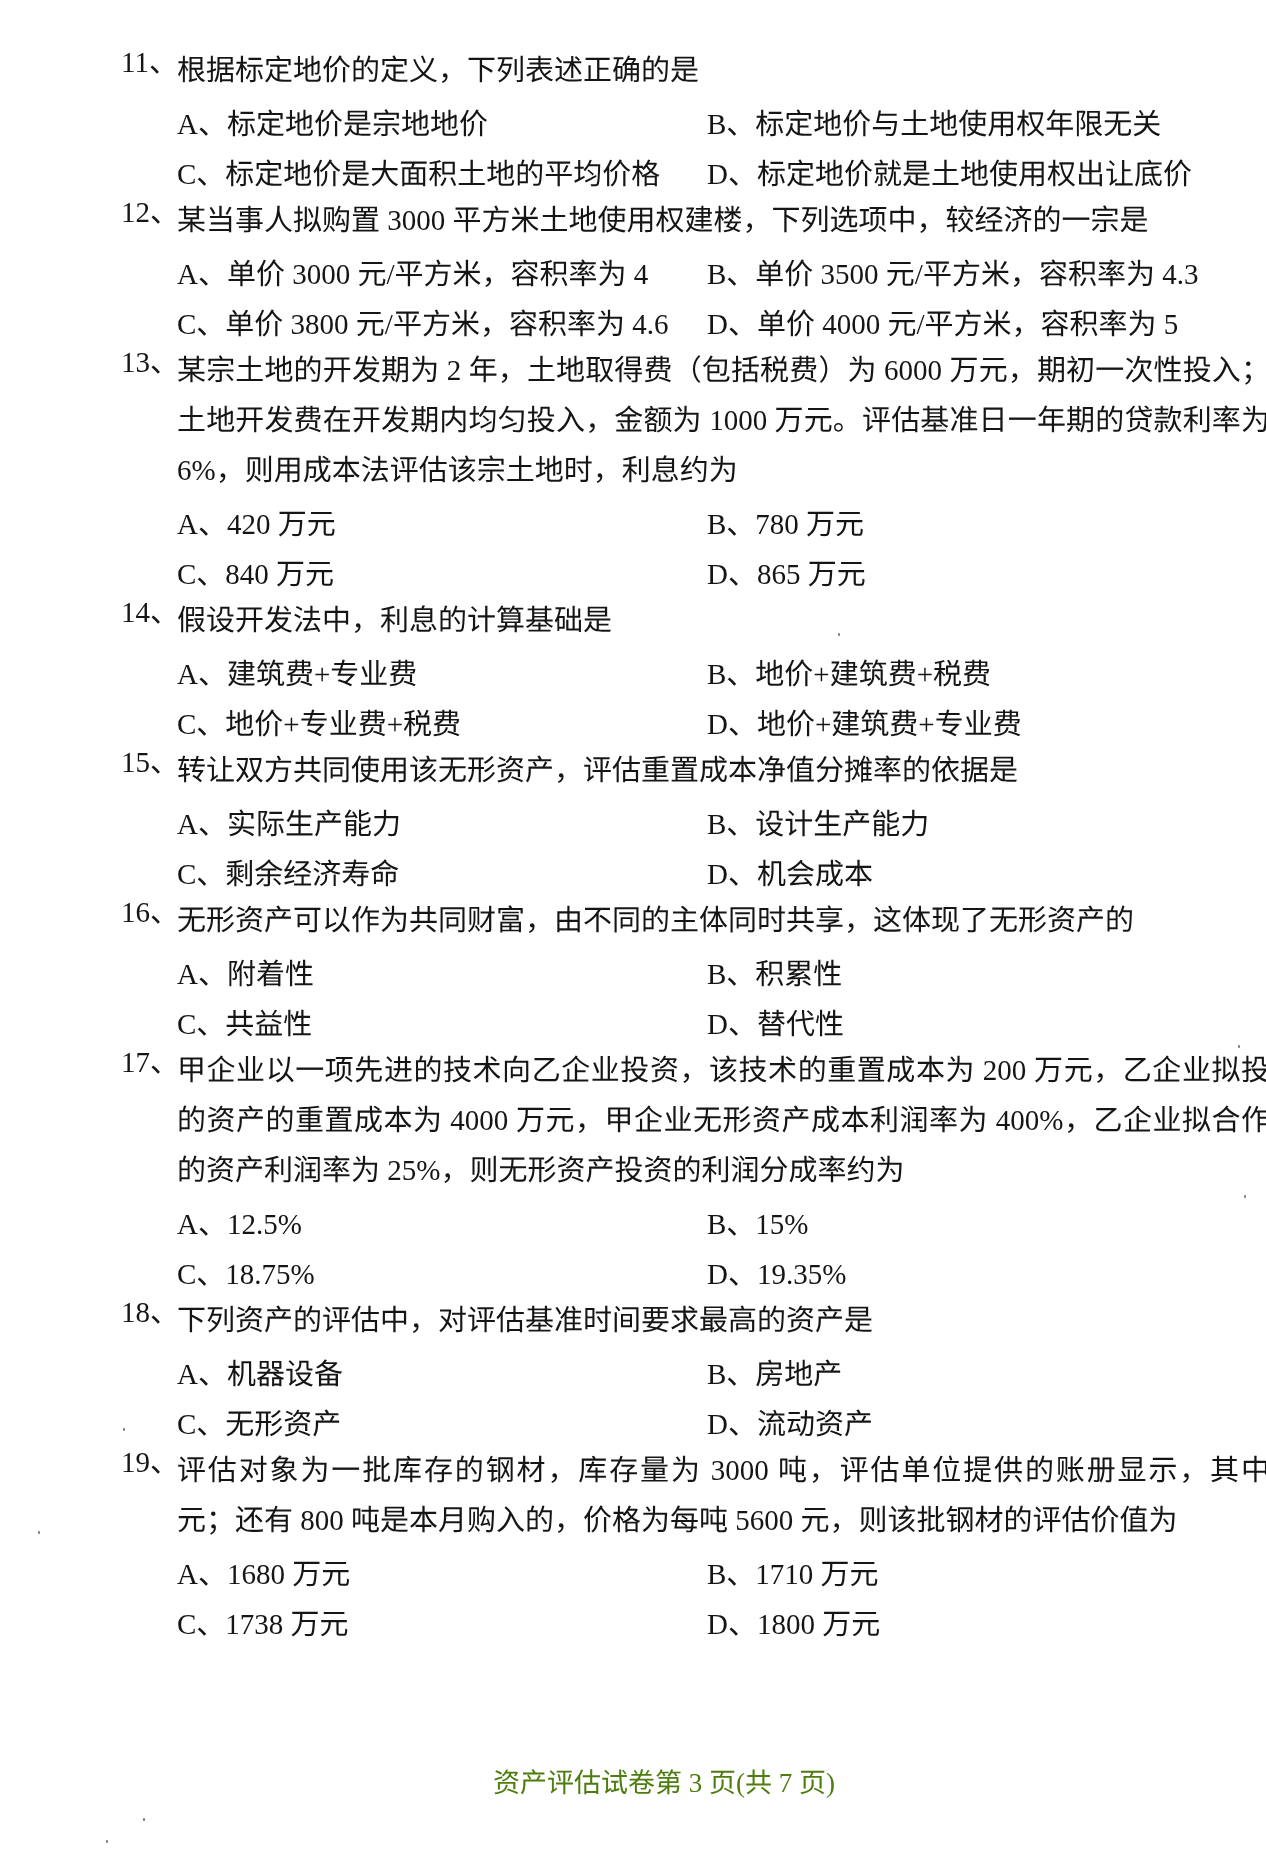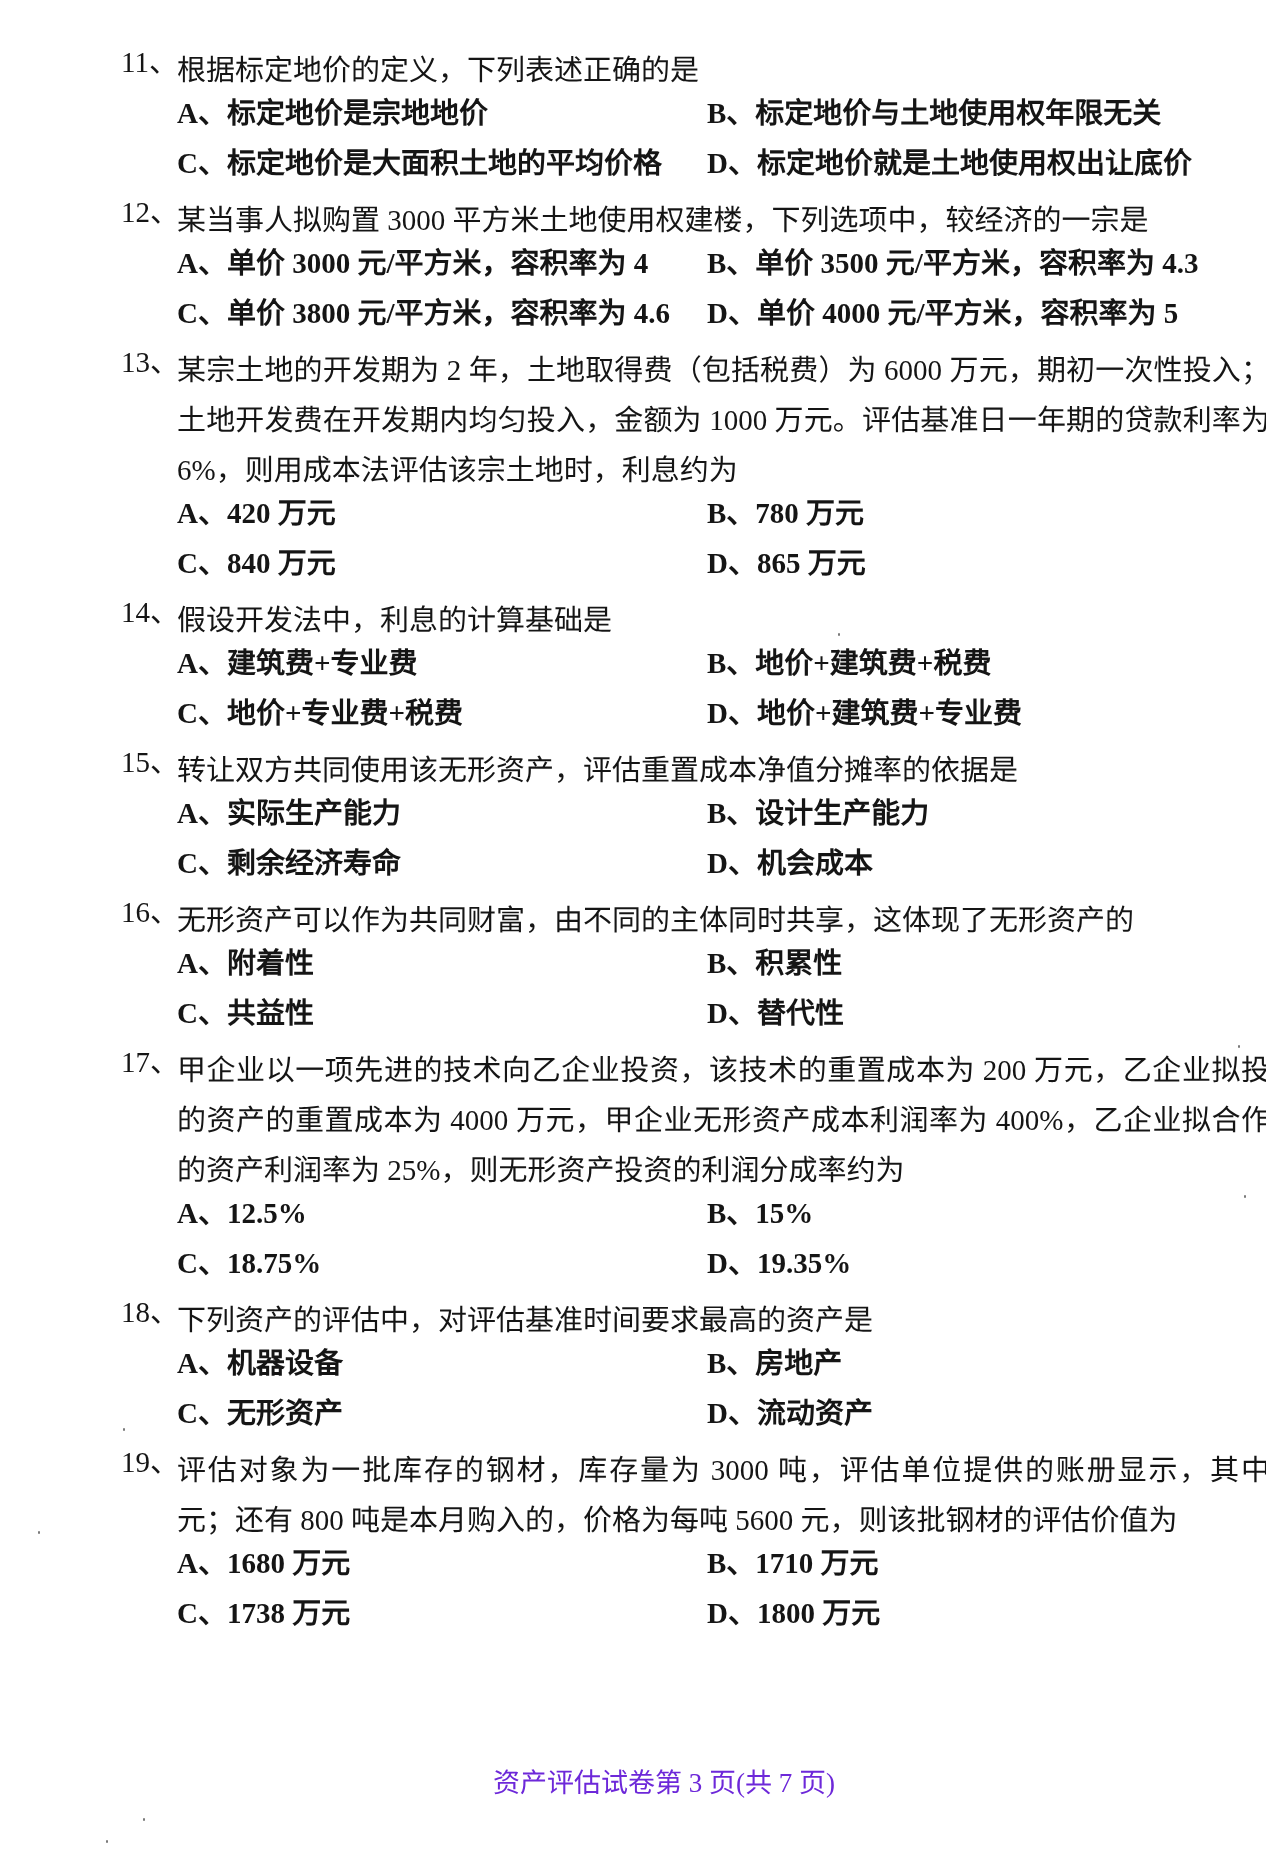--- a/index.html
+++ b/index.html
@@ -40,34 +40,33 @@
       width: 1093px;
       height: 50px;
       overflow: hidden;
       white-space: normal;
       text-align: justify;
       text-align-last: justify;
       text-justify: inter-character;
     }
     .opt {
       position: absolute;
-      top: 1px;
-      font-weight: bold;
+      top: 12px;
     }
     .opt.left { left: 143px; }
     .opt.right { left: 673px; }
     .footer {
       position: absolute;
       top: 1758px;
       left: 664px;
       transform: translateX(-50%);
       font-size: 27px;
       line-height: 50px;
       white-space: nowrap;
-      color: #6d28d9;
+      color: #4d7c0f;
     }
     .speck {
       position: absolute;
       width: 2px;
       height: 3px;
       background: #7a7a7a;
       border-radius: 1px;
     }
   </style>
 </head>

